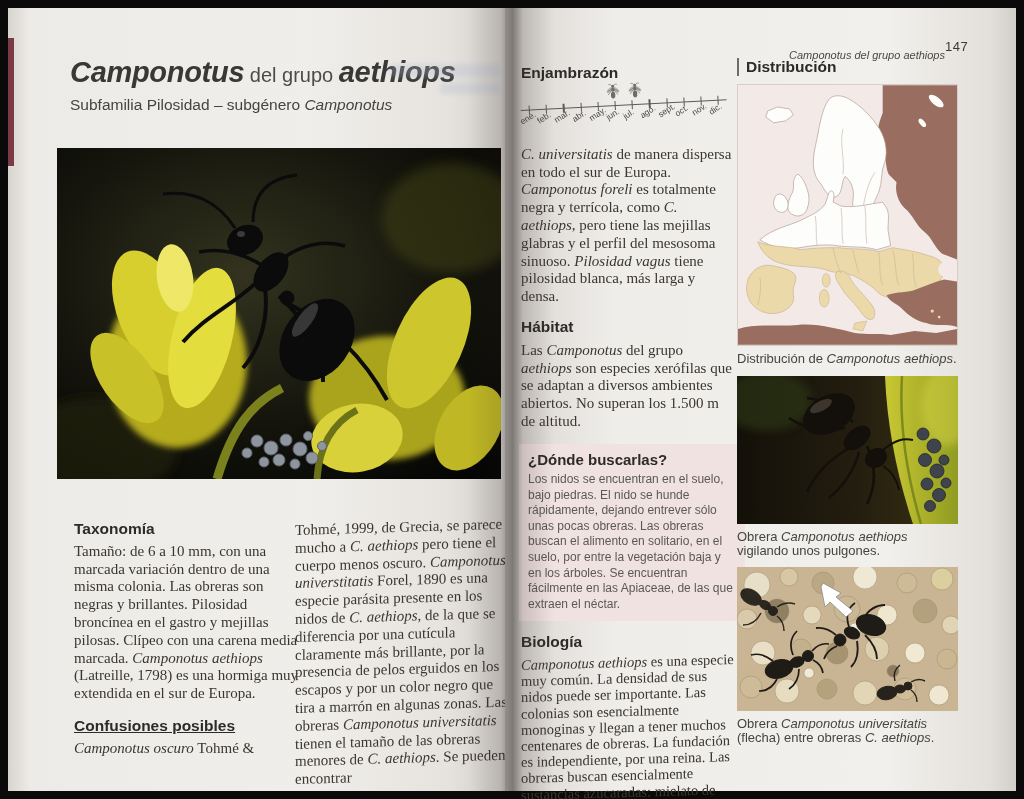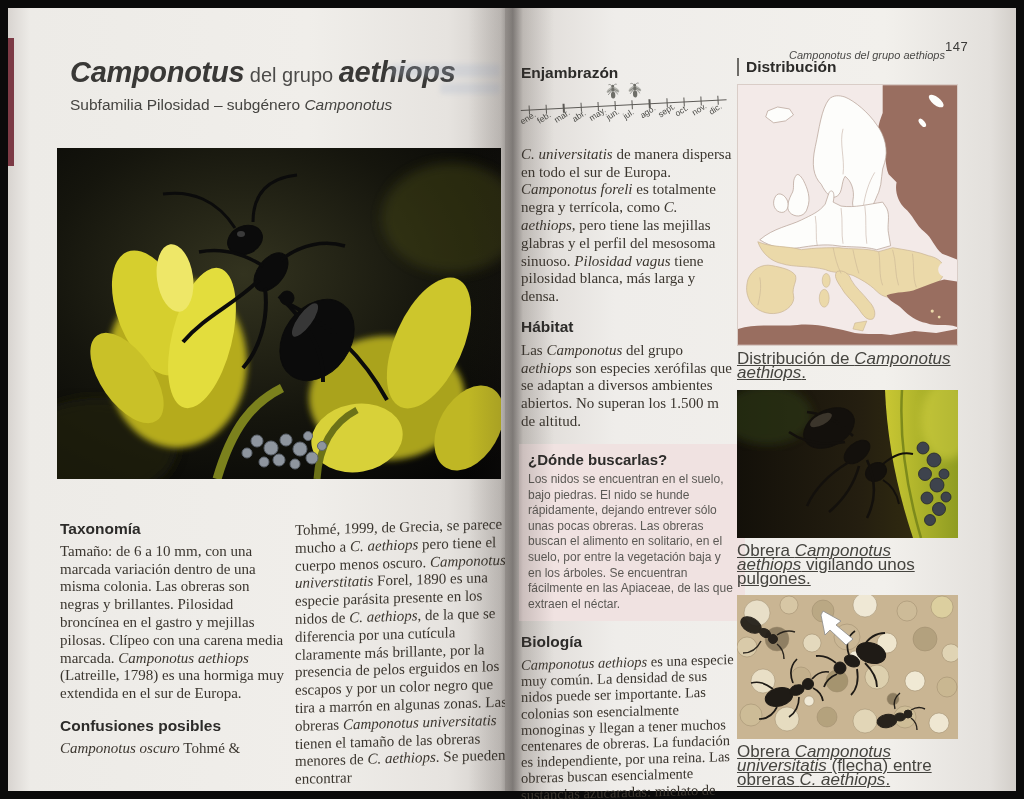--- a/index.html
+++ b/index.html
@@ -6,41 +6,41 @@
   #stage{position:relative;width:1024px;height:799px;background:#0a0a0a;font-family:"Liberation Sans","DejaVu Sans",sans-serif;}
   #book{position:absolute;left:8px;top:8px;width:1008px;height:783px;box-shadow:inset 0 0 26px rgba(0,0,0,.45);}
   .page{position:absolute;top:0;height:783px;}
   #page-left{left:0;width:497px;background:linear-gradient(90deg,#d8d4d0 0,#edebe7 22px,#f0eeea 300px,#e6e3df 440px,#cfcbc7 497px);}
   #page-right{left:497px;width:511px;background:linear-gradient(90deg,#b9b4b0 0,#ddd9d5 18px,#efedea 110px,#f2f0ec 380px,#e3e0dc 485px,#d2cec9 511px);}
   #gutter{position:absolute;left:460px;top:0;width:86px;height:783px;pointer-events:none;z-index:6;
     background:linear-gradient(90deg,rgba(40,32,28,0) 0%,rgba(40,32,28,.14) 38%,rgba(22,18,16,.42) 52%,rgba(60,52,46,.20) 64%,rgba(60,52,46,0) 100%);}
   
   .h-sans{font-weight:bold;color:#2c2b29;font-size:15.5px;margin:0;line-height:1.15;}
   .serif-p{font-family:"Liberation Serif","DejaVu Serif",serif;font-size:15px;line-height:17.8px;color:#3b362f;margin:0;}
-  .caption{font-size:17px;line-height:14px;color:#45443f;text-decoration:underline;}
+  .caption{font-size:13px;line-height:14px;color:#45443f;}
   i{font-style:italic;}
   
   .edge-tab{position:absolute;left:0;top:30px;width:6px;height:128px;background:#7c3a45;}
   .pageno-box{position:absolute;left:6px;top:28px;width:50px;height:104px;background:#f6f4f0;border-right:1.5px solid #56524e;}
   .pageno{font-size:19px;color:#3b3a38;text-align:center;margin-top:14px;letter-spacing:.5px;}
   .title-block{position:absolute;left:62px;top:48px;width:400px;}
   .title-line{white-space:nowrap;}
   .title-genus,.title-species{font-size:29px;font-weight:bold;font-style:italic;color:#393836;letter-spacing:-.3px;}
   .title-mid{font-size:20px;color:#4c4b49;}
   .subtitle{margin-top:7px;font-size:15.5px;color:#454441;}
   .ghost{position:absolute;left:368px;top:52px;width:126px;height:58px;opacity:.28;filter:blur(2.5px);pointer-events:none;}
   .ghost div{background:#aab6cc;border-radius:3px;}
   .g1{width:110px;height:13px;margin:4px 0 6px 14px;}
   .g2{width:60px;height:11px;margin-left:64px;}
   .photo-main{position:absolute;left:49px;top:140px;width:444px;height:331px;overflow:hidden;}
   .cap-main{position:absolute;left:49px;top:478px;width:340px;}
-  .col1{position:absolute;left:52px;top:512px;width:225px;}
+  .col1{position:absolute;left:66px;top:512px;width:225px;}
   .col2{position:absolute;left:287px;top:514px;width:214px;transform:skewY(-1.7deg);transform-origin:left top;}
   .col1 .h-sans{margin-bottom:5px;}
-  .mt-sec{margin-top:14px;}
+  .mt-sec{margin-top:14px;text-decoration:underline;}
   
   .run-head{position:absolute;left:250px;top:41px;width:190px;text-align:right;font-size:11px;font-style:italic;color:#4a4947;}
   .pageno-r{position:absolute;left:440px;top:31px;font-size:13px;color:#3b3a38;letter-spacing:.5px;}
   .rp-col-left{position:absolute;left:16px;top:56px;width:213px;}
   .rp-col-right{position:absolute;left:232px;top:50px;width:222px;}
   .rp-col-left .h-sans{margin-bottom:6px;}
   .sec-gap{margin-top:13px;}
   .timeline{position:relative;width:208px;height:52px;margin:2px 0 6px 0;transform:rotate(-3deg);transform-origin:left center;}
   .tl-line{position:absolute;left:0;top:22px;width:206px;height:1.2px;background:#5c5a56;}
   .tl-months{position:absolute;left:0;top:14px;display:flex;}

